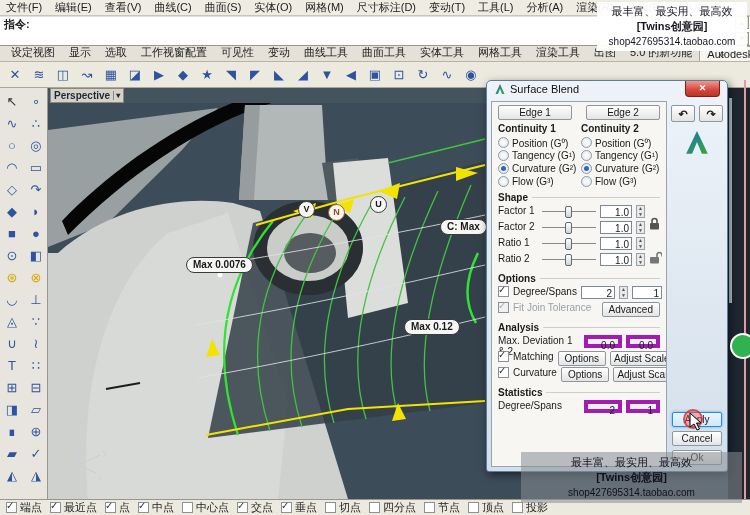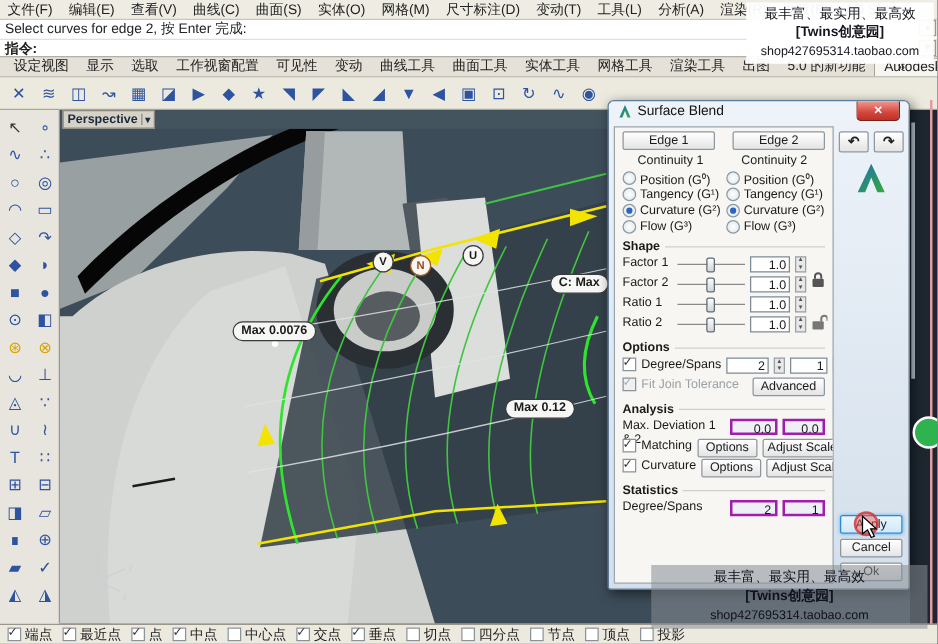--- a/index.html
+++ b/index.html
@@ -75,39 +75,39 @@
   .sh{display:flex;align-items:center;gap:4px;font-weight:bold;margin:4px 0 2px;}
   .sh::after{content:"";flex:1;border-top:1px solid #cfcfcf;}
   .row{display:flex;align-items:flex-start;gap:4px;height:16px;}
   .wbtn{background:linear-gradient(#fff,#e4e4e4);border:1px solid #8e969e;border-radius:2px;
         font-size:10px;height:15px;line-height:13px;text-align:center;padding:0 6px;
         box-sizing:border-box;cursor:default;white-space:nowrap;}
   .edge-btns{display:flex;gap:14px;margin:1px 0 2px;}
   .edge-btns .wbtn{flex:1;}
   .cont-cols{display:flex;gap:4px;}
   .cont-col{width:84px;}
-  .cont-col .hd{font-weight:normal;margin:1px 12px 2px;}
+  .cont-col .hd{font-weight:bold;margin:1px 0 2px;}
   .radio-row{display:flex;align-items:center;gap:3px;height:13px;}
   .radio{width:9px;height:9px;border-radius:50%;border:1px solid #8a9aa5;flex:none;
          background:radial-gradient(#fff,#dde3e8);position:relative;}
   .radio-row.on .radio::after{content:"";position:absolute;left:2px;top:2px;width:5px;height:5px;
          border-radius:50%;background:#2a66c8;}
   .shape-sec{position:relative;padding-right:13px;}
   .slabel{width:40px;flex:none;}
   .slider{position:relative;width:54px;height:12px;flex:none;}
   .slider::before{content:"";position:absolute;left:0;right:0;top:6px;border-top:1px solid #8a8a8a;}
   .sthumb{position:absolute;left:42%;top:1px;width:5px;height:10px;border:1px solid #5a6a76;
           border-radius:2px;background:linear-gradient(#fdfdfd,#d4d4d4);}
   .num{width:32px;height:13px;border:1px solid #7a8a96;background:#fff;text-align:right;
        padding:0 2px;line-height:13px;box-sizing:border-box;flex:none;}
   .spin{width:9px;height:13px;display:flex;flex-direction:column;border:1px solid #98a0a8;
         background:#e8e8e8;box-sizing:border-box;flex:none;}
   .spin span{flex:1;font-size:5px;line-height:4px;text-align:center;color:#555;}
   .locks{position:absolute;right:-2px;top:12px;display:flex;flex-direction:column;gap:21px;}
-  .flat{height:13px;border:2px solid #a21caf;background:#eef1f4;text-align:right;
+  .flat{height:13px;border:4px solid #a21caf;background:#eef1f4;text-align:right;
         padding:0 3px;line-height:13px;box-sizing:border-box;flex:none;}
   .dim{color:#9aa0a6;}
   .dim .cb{background:#eef0f2;}
   .dim .cb::after{color:#a8aeb4;}
   .rail{flex:1;display:flex;flex-direction:column;align-items:center;position:relative;padding-top:4px;}
   .undo-row{display:flex;gap:4px;}
   .undo-row .wbtn{width:24px;padding:0;font-size:11px;font-weight:bold;height:17px;line-height:16px;}
   .alogo{margin-top:8px;}
   .rail-btns{margin-top:auto;display:flex;flex-direction:column;gap:4px;margin-bottom:2px;}
   .rail-btns .wbtn{width:50px;}
@@ -145,21 +145,20 @@
       <span class="menu-item">尺寸标注(D)</span>
       <span class="menu-item">变动(T)</span>
       <span class="menu-item">工具(L)</span>
       <span class="menu-item">分析(A)</span>
       <span class="menu-item">渲染(R)</span>
       <span class="menu-item">面板(P)</span>
       <span class="menu-item">AD Shap</span>
     </div>
 
   <div class="cmdarea">
-    <div class="cmdline">Select curves for edge 2, 按 Enter 完成:</div>
     <div class="cmdline prompt">指令:</div>
     <div class="cmd-scroll">
       <span>▲</span>
       <span>▼</span>
     </div>
   </div>
 
   <div class="tabbar">
 
   <span class="tab">设定视图</span>

